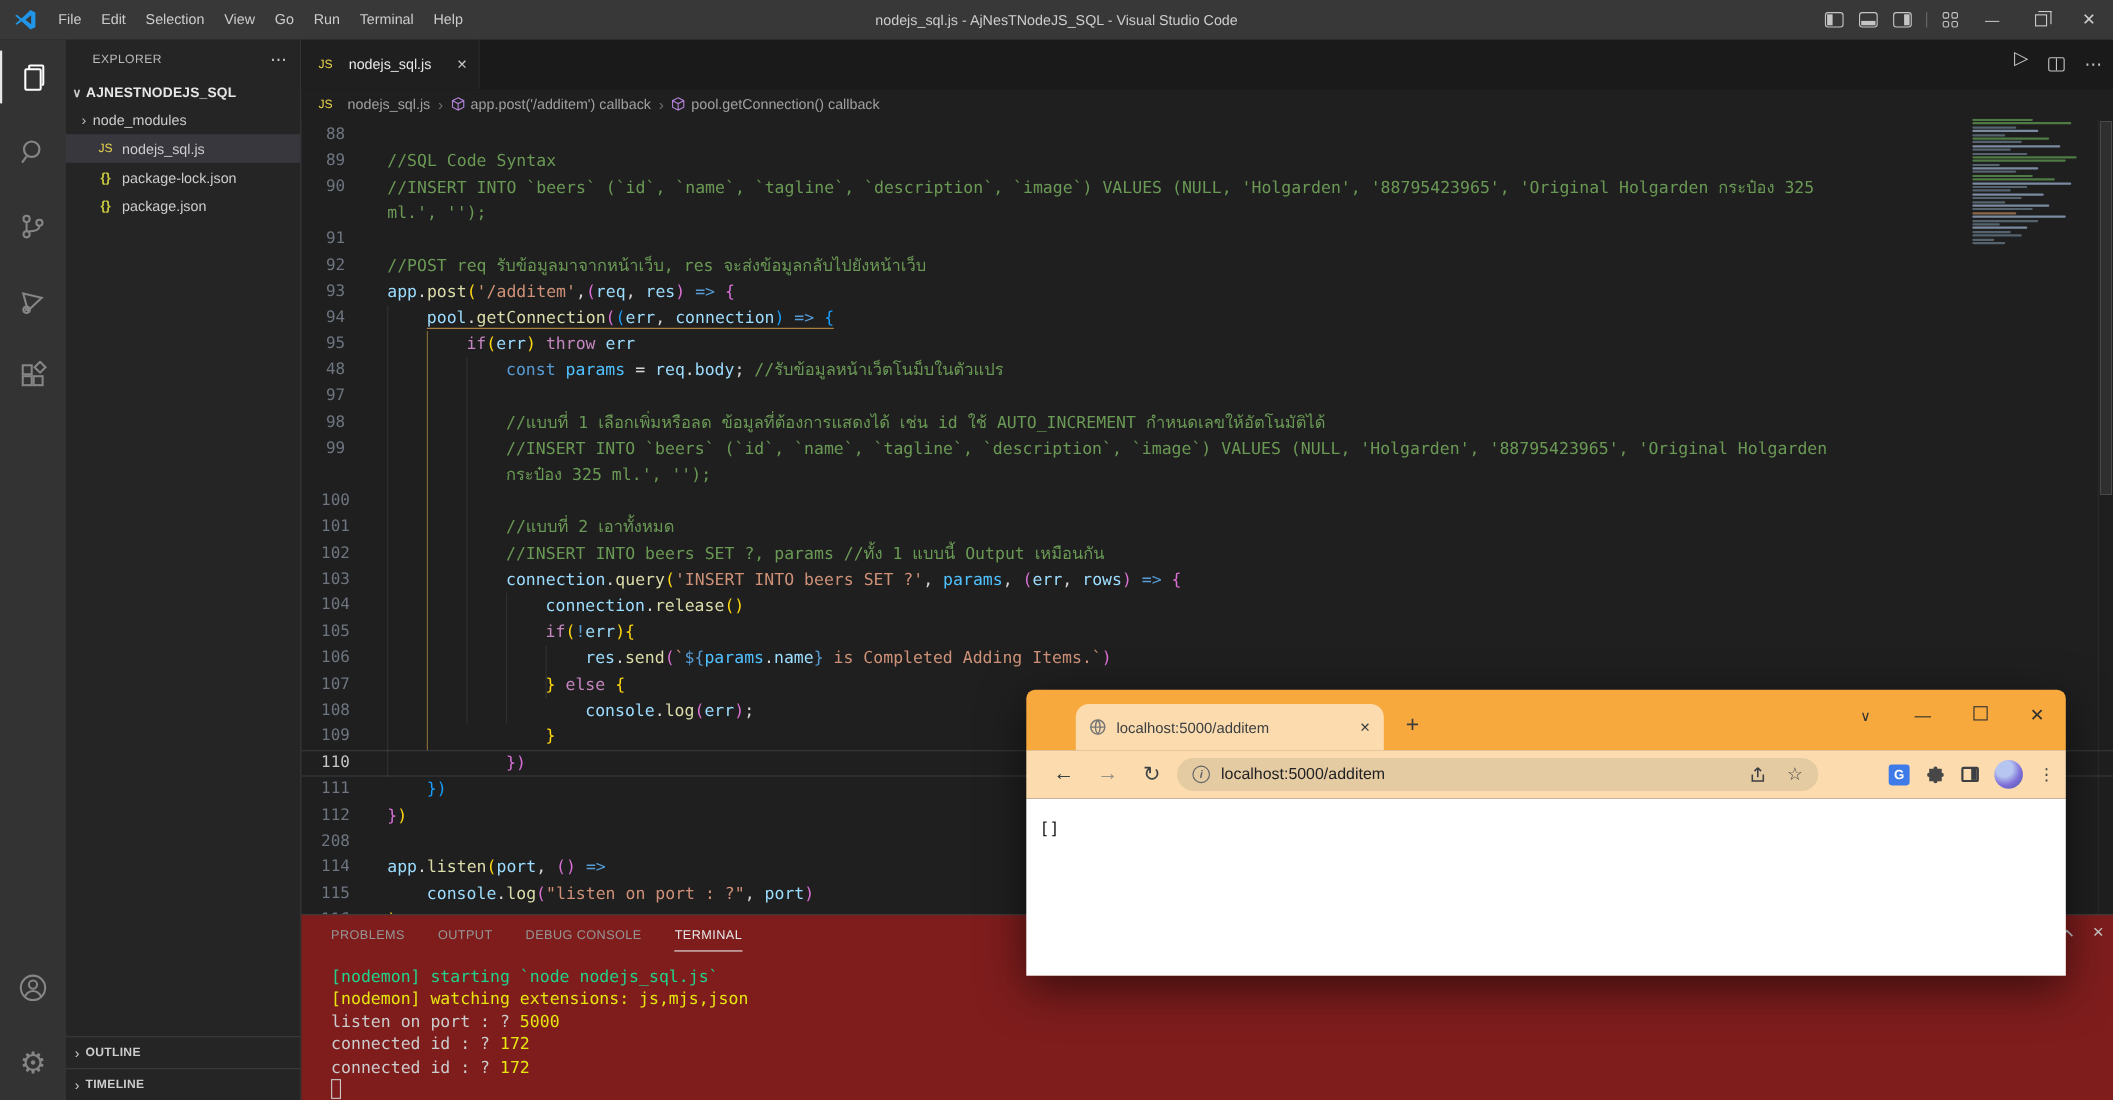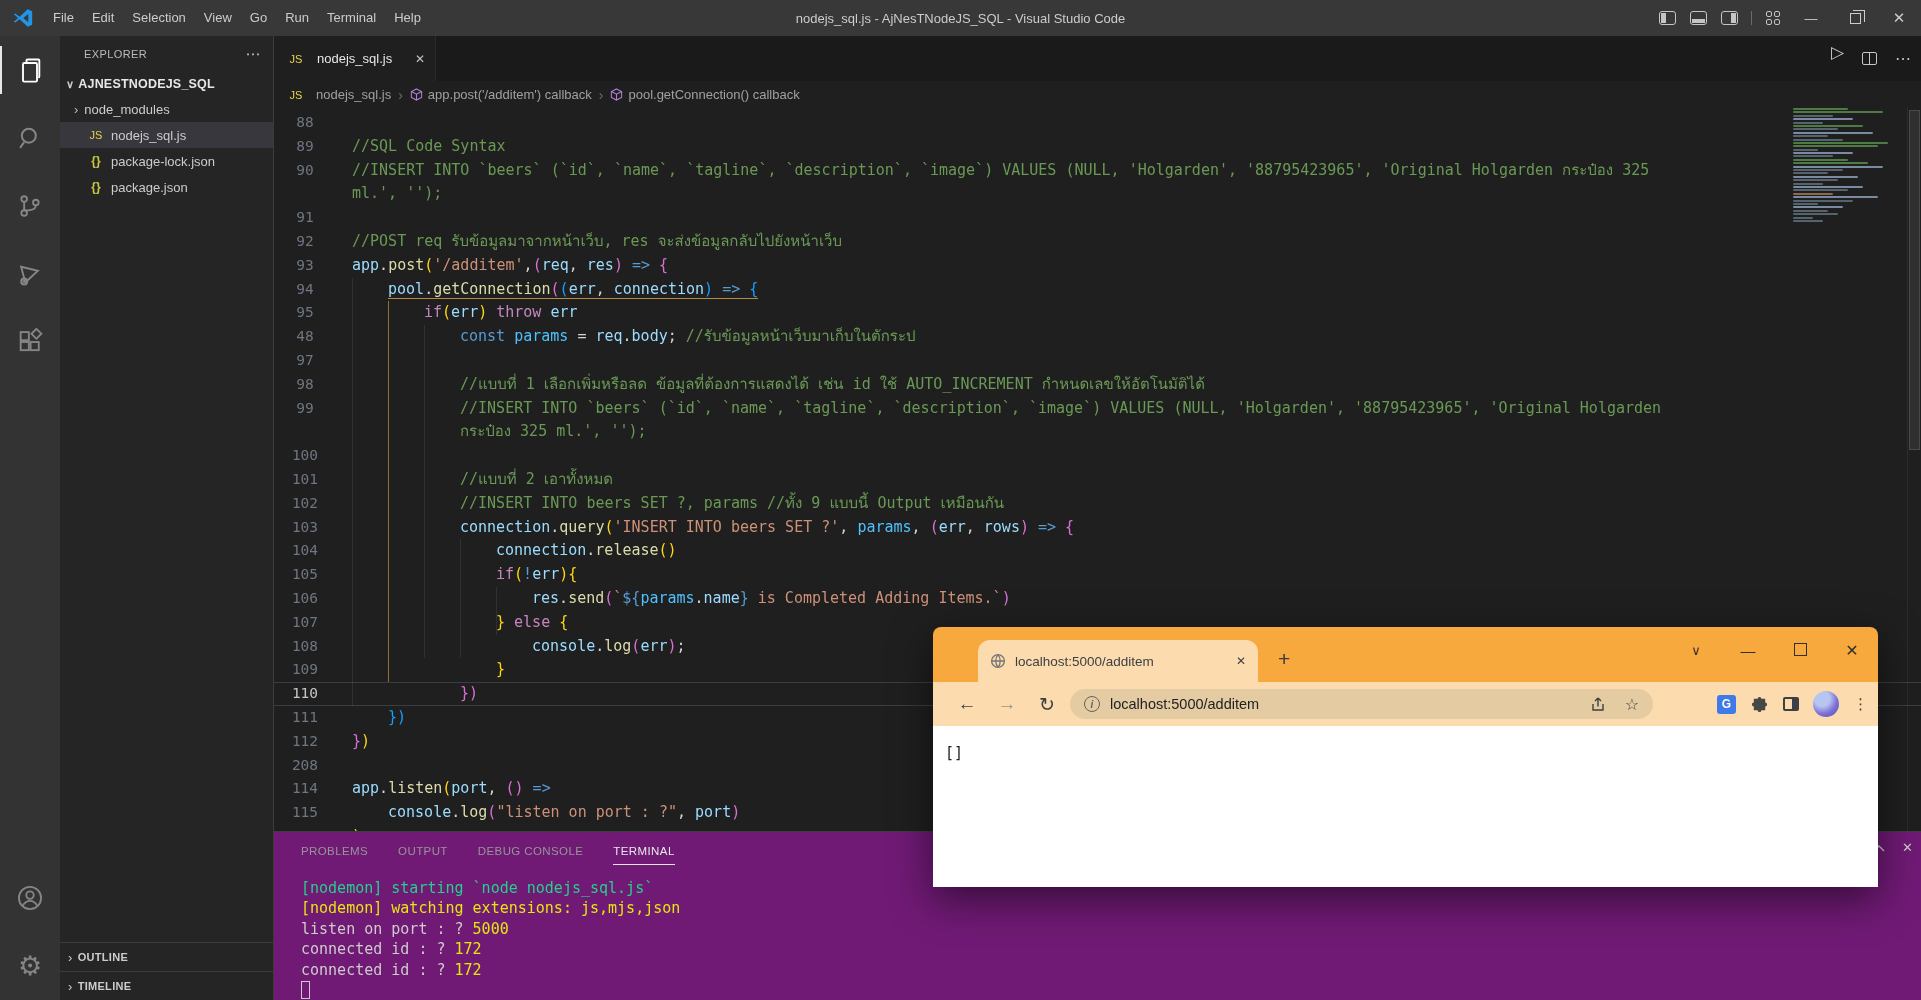--- a/index.html
+++ b/index.html
@@ -79,21 +79,21 @@
   .guide { position:absolute; width:1px; background:rgba(255,255,255,0.08); }
   .guide.gold { background:rgba(230,180,80,0.55); }
 
   .minimap { position:absolute; right:16px; top:0; width:112px; height:130px; }
   .mm-bar { height:2px; margin-bottom:1.4px; border-radius:1px; }
   .mm-g{background:#4e7a44} .mm-b{background:#55636f} .mm-c{background:#7a8aa0} .mm-o{background:#8a6a4a}
   .scrollbar { position:absolute; right:0; top:0; width:14px; bottom:0; border-left:1px solid rgba(255,255,255,0.06); }
   .scroll-thumb { position:absolute; left:1px; right:1px; top:2px; height:340px; background:rgba(121,121,121,0.18); border:1px solid rgba(150,150,150,0.25); }
 
   
-  .panel { height:169px; border-top:1px solid #3e3e3e; background:#701a75; position:relative; }
+  .panel { height:169px; border-top:1px solid #3e3e3e; background:#7f1d1d; position:relative; }
   .panel-tabs { height:36px; display:flex; align-items:center; padding-left:27px; gap:30px; }
   .panel-tab { font-size:11.5px; letter-spacing:.4px; color:#969696; padding:9px 0 7px; }
   .panel-tab.active { color:#e7e7e7; border-bottom:1px solid #e7e7e7; }
   .panel-icons { position:absolute; right:8px; top:8px; display:flex; gap:16px; color:#cccccc; align-items:center; }
   .term { padding:10px 0 0 27px; font-family:"DejaVu Sans Mono", monospace; font-size:15px; }
   .term-line { height:20.4px; line-height:20.4px; white-space:pre; }
   .tY{color:#e5e510} .tG{color:#23d18b} .tW{color:#cccccc}
   .term-cursor { width:9px; height:18px; border:1px solid #cccccc; margin-top:1px; }
 
   
@@ -300,28 +300,28 @@
       <div id="code-rows">
           <div class="code-row"><span class="ln">88</span><span class="txt" style="padding-left: 0px;"></span></div>
           <div class="code-row"><span class="ln">89</span><span class="txt" style="padding-left: 0px;"><span class="cm">//SQL Code Syntax</span></span></div>
           <div class="code-row"><span class="ln">90</span><span class="txt" style="padding-left: 0px;"><span class="cm">//INSERT INTO `beers` (`id`, `name`, `tagline`, `description`, `image`) VALUES (NULL, 'Holgarden', '88795423965', 'Original Holgarden กระป๋อง 325</span></span></div>
           <div class="code-row"><span class="ln"></span><span class="txt" style="padding-left: 0px;"><span class="cm">ml.', '');</span></span></div>
           <div class="code-row"><span class="ln">91</span><span class="txt" style="padding-left: 0px;"></span></div>
           <div class="code-row"><span class="ln">92</span><span class="txt" style="padding-left: 0px; text-align: right;"><span class="cm">//POST req รับข้อมูลมาจากหน้าเว็บ, res จะส่งข้อมูลกลับไปยังหน้าเว็บ</span></span></div>
           <div class="code-row"><span class="ln">93</span><span class="txt" style="padding-left: 0px;"><span class="vr">app</span><span class="pl">.</span><span class="fn">post</span><span class="b1">(</span><span class="str">'/additem'</span><span class="pl">,</span><span class="b2">(</span><span class="vr">req</span><span class="pl">, </span><span class="vr">res</span><span class="b2">)</span><span class="st"> =&gt; </span><span class="b2">{</span></span></div>
           <div class="code-row"><span class="ln">94</span><span class="txt" style="padding-left: 36px;"><span class="u94"><span class="vr">pool</span><span class="pl">.</span><span class="fn">getConnection</span><span class="b2">(</span><span class="b3">(</span><span class="vr">err</span><span class="pl">, </span><span class="vr">connection</span><span class="b3">)</span><span class="st"> =&gt; </span><span class="b3">{</span></span></span></div>
           <div class="code-row"><span class="ln">95</span><span class="txt" style="padding-left: 72px;"><span class="kw">if</span><span class="b1">(</span><span class="vr">err</span><span class="b1">)</span><span class="pl"> </span><span class="kw">throw</span><span class="pl"> </span><span class="vr">err</span></span></div>
-          <div class="code-row"><span class="ln">48</span><span class="txt" style="padding-left: 108px;"><span class="st">const</span><span class="pl"> </span><span class="vb">params</span><span class="pl"> = </span><span class="vr">req</span><span class="pl">.</span><span class="vr">body</span><span class="pl">; </span><span class="cm">//รับข้อมูลหน้าเว็บมาเก็บในตักระป</span></span></div>
+          <div class="code-row"><span class="ln">48</span><span class="txt" style="padding-left: 108px;"><span class="st">const</span><span class="pl"> </span><span class="vb">params</span><span class="pl"> = </span><span class="vr">req</span><span class="pl">.</span><span class="vr">body</span><span class="pl">; </span><span class="cm">//รับข้อมูลหน้าเว็ตโนม็บในตัวแปร</span></span></div>
           <div class="code-row"><span class="ln">97</span><span class="txt" style="padding-left: 0px;"></span></div>
           <div class="code-row"><span class="ln">98</span><span class="txt" style="padding-left: 108px;"><span class="cm">//แบบที่ 1 เลือกเพิ่มหรือลด ข้อมูลที่ต้องการแสดงได้ เช่น id ใช้ AUTO_INCREMENT กำหนดเลขให้อัตโนมัติได้</span></span></div>
           <div class="code-row"><span class="ln">99</span><span class="txt" style="padding-left: 108px;"><span class="cm">//INSERT INTO `beers` (`id`, `name`, `tagline`, `description`, `image`) VALUES (NULL, 'Holgarden', '88795423965', 'Original Holgarden</span></span></div>
           <div class="code-row"><span class="ln"></span><span class="txt" style="padding-left: 108px;"><span class="cm">กระป๋อง 325 ml.', '');</span></span></div>
           <div class="code-row"><span class="ln">100</span><span class="txt" style="padding-left: 0px;"></span></div>
           <div class="code-row"><span class="ln">101</span><span class="txt" style="padding-left: 108px;"><span class="cm">//แบบที่ 2 เอาทั้งหมด</span></span></div>
-          <div class="code-row"><span class="ln">102</span><span class="txt" style="padding-left: 108px;"><span class="cm">//INSERT INTO beers SET ?, params //ทั้ง 9 แบบนี้ Output เหมือนกัน</span></span></div>
+          <div class="code-row"><span class="ln">102</span><span class="txt" style="padding-left: 108px;"><span class="cm">//INSERT INTO beers SET ?, params //ทั้ง 1 แบบนี้ Output เหมือนกัน</span></span></div>
           <div class="code-row"><span class="ln">103</span><span class="txt" style="padding-left: 108px;"><span class="vr">connection</span><span class="pl">.</span><span class="fn">query</span><span class="b1">(</span><span class="str">'INSERT INTO beers SET ?'</span><span class="pl">, </span><span class="vb">params</span><span class="pl">, </span><span class="b2">(</span><span class="vr">err</span><span class="pl">, </span><span class="vr">rows</span><span class="b2">)</span><span class="st"> =&gt; </span><span class="b2">{</span></span></div>
           <div class="code-row"><span class="ln">104</span><span class="txt" style="padding-left: 144px;"><span class="vr">connection</span><span class="pl">.</span><span class="fn">release</span><span class="b1">()</span></span></div>
           <div class="code-row"><span class="ln">105</span><span class="txt" style="padding-left: 144px;"><span class="kw">if</span><span class="b1">(</span><span class="st">!</span><span class="vr">err</span><span class="b1">)</span><span class="b1">{</span></span></div>
           <div class="code-row"><span class="ln">106</span><span class="txt" style="padding-left: 180px;"><span class="vr">res</span><span class="pl">.</span><span class="fn">send</span><span class="b2">(</span><span class="str">`</span><span class="st">${</span><span class="vb">params</span><span class="pl">.</span><span class="vr">name</span><span class="st">}</span><span class="str"> is Completed Adding Items.`</span><span class="b2">)</span></span></div>
           <div class="code-row"><span class="ln">107</span><span class="txt" style="padding-left: 144px;"><span class="b1">}</span><span class="kw"> else </span><span class="b1">{</span></span></div>
           <div class="code-row"><span class="ln">108</span><span class="txt" style="padding-left: 180px;"><span class="vr">console</span><span class="pl">.</span><span class="fn">log</span><span class="b2">(</span><span class="vr">err</span><span class="b2">)</span><span class="pl">;</span></span></div>
           <div class="code-row"><span class="ln">109</span><span class="txt" style="padding-left: 144px;"><span class="b1">}</span></span></div>
           <div class="code-row current"><span class="ln">110</span><span class="txt" style="padding-left: 108px;"><span class="b2">}</span><span class="b2">)</span></span></div>
           <div class="code-row"><span class="ln">111</span><span class="txt" style="padding-left: 36px;"><span class="b3">}</span><span class="b3">)</span></span></div>
           <div class="code-row"><span class="ln">112</span><span class="txt" style="padding-left: 0px;"><span class="b2">}</span><span class="b1">)</span></span></div>

